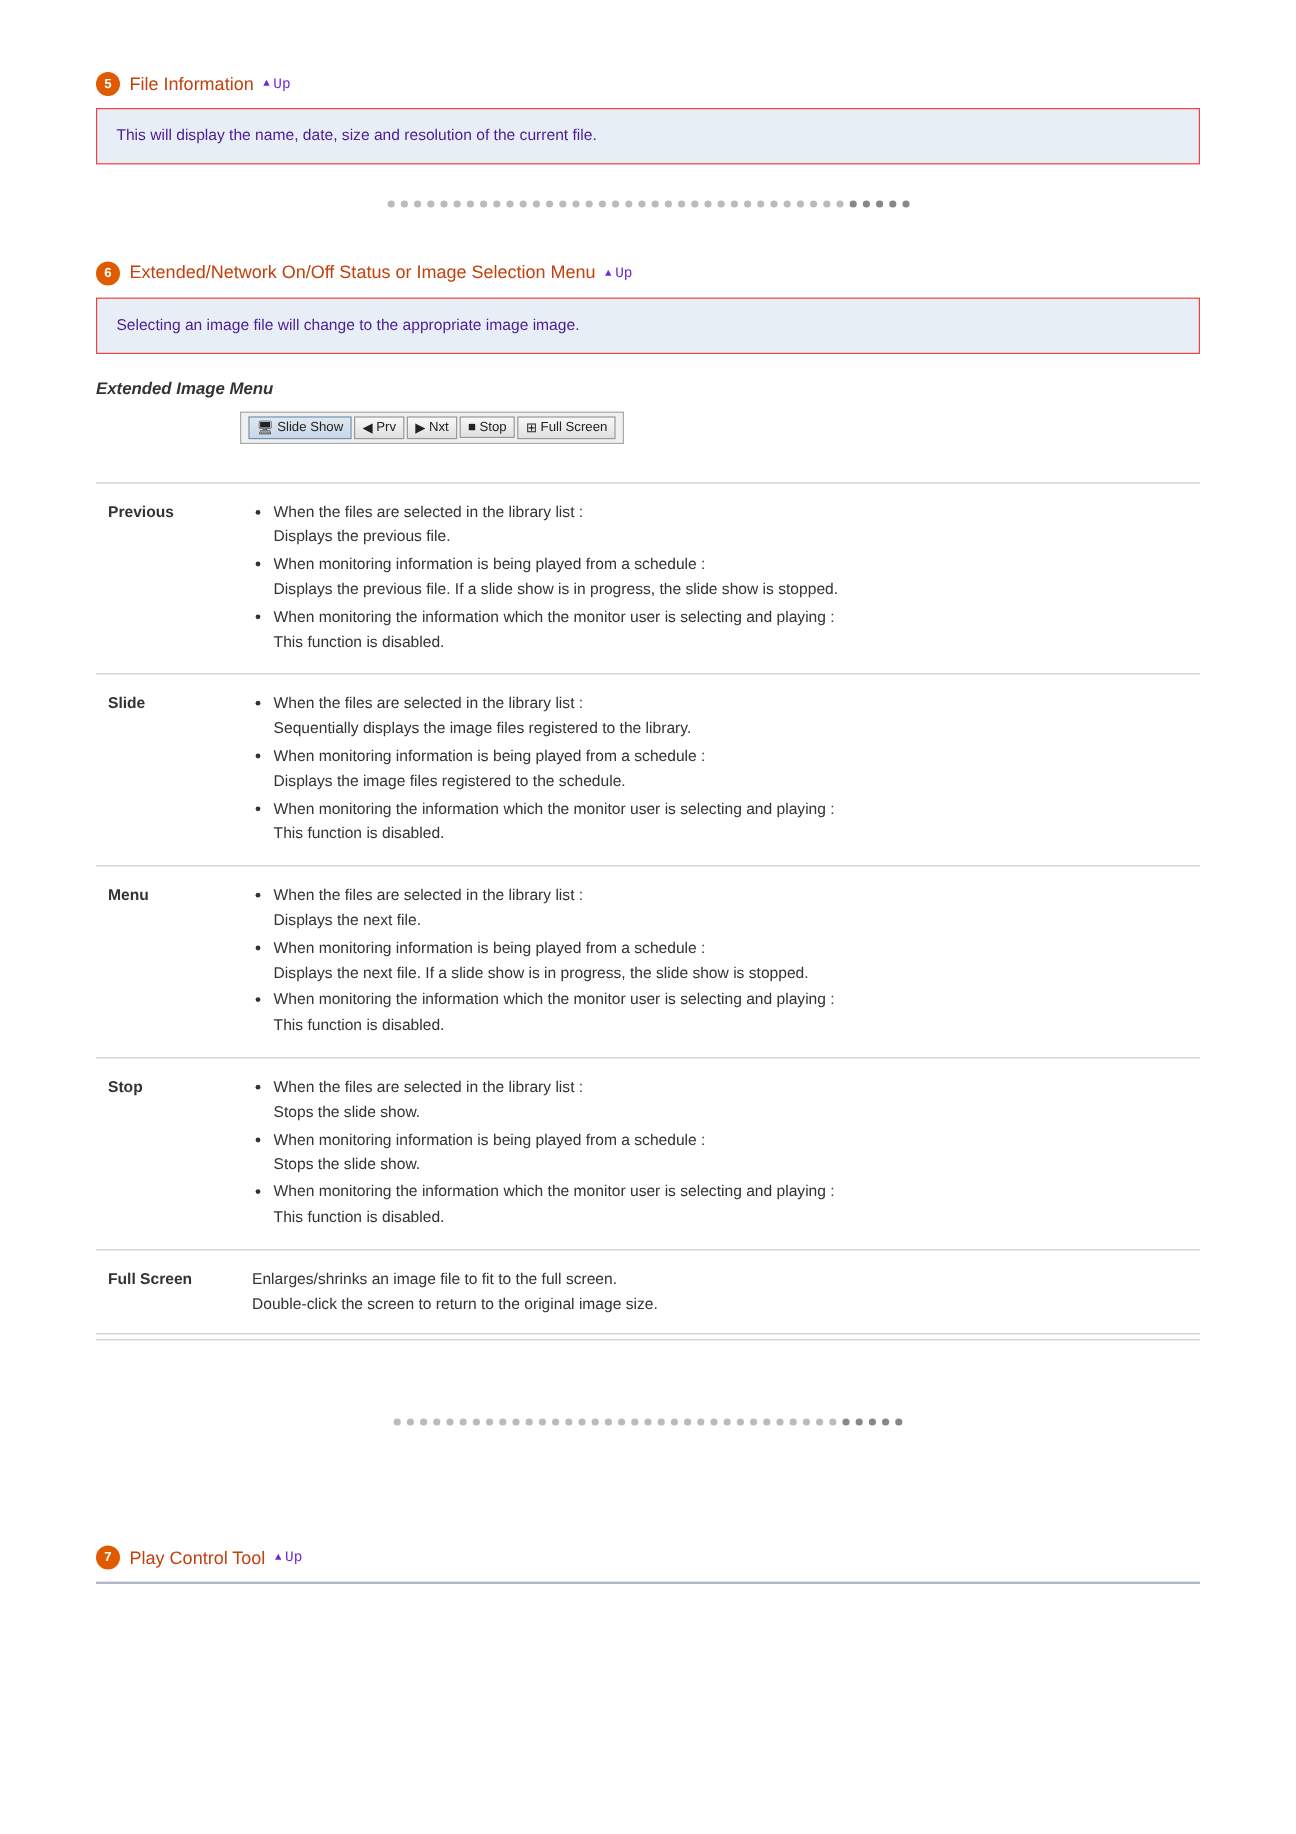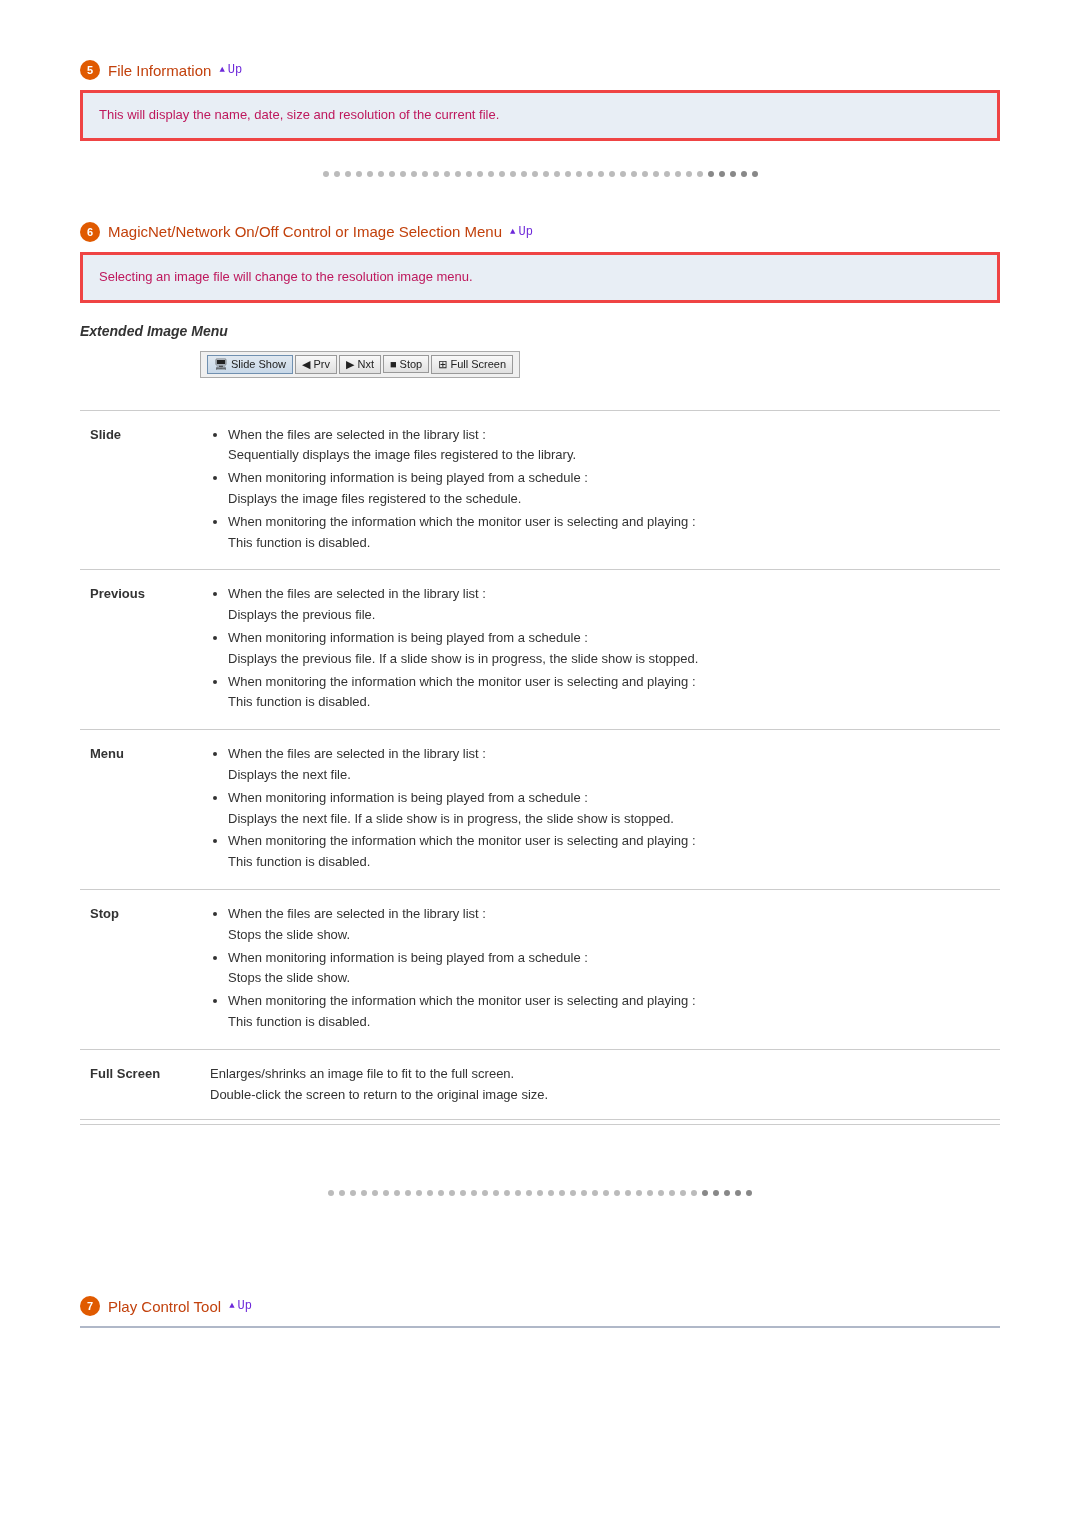--- a/index.html
+++ b/index.html
@@ -51,26 +51,26 @@
       font-family: Liberation Mono, monospace;
     }
 
     .up-link::before {
       content: '▲';
       font-size: 9px;
     }
 
     .info-box {
       background: #e8eef5;
-      border: 3px solid #ef4444;
+      border: 1px solid #ef4444;
       padding: 12px 16px;
       margin-bottom: 20px;
       line-height: 1.6;
       font-size: 13px;
-      color: #be185d;
+      color: #4c1d95;
     }
 
     .dots-divider {
       display: flex;
       align-items: center;
       justify-content: center;
       gap: 5px;
       margin: 30px 0;
     }
 
@@ -225,26 +225,26 @@
   <div class="dot darker"></div>
   <div class="dot darker"></div>
   <div class="dot darker"></div>
 </div>
 
 <br>
 
 
 <div class="section-header">
   <div class="section-number">6</div>
-  <span class="section-title">MagicNet/Network On/Off Control or Image Selection Menu</span>
+  <span class="section-title">Extended/Network On/Off Status or Image Selection Menu</span>
   <a class="up-link">Up</a>
 </div>
 
 <div class="info-box">
-  <div>Selecting an image file will change to the resolution image menu.</div>
+  <div>Selecting an image file will change to the appropriate image image.</div>
 </div>
 
 <div class="subsection-title">Extended Image Menu</div>
 
 
 <div style="margin-left: 120px; margin-bottom: 16px;">
   <div class="toolbar-mockup">
     <div class="toolbar-btn active">
       <span class="toolbar-icon">🖥</span>
       <span>Slide Show</span>
@@ -266,41 +266,41 @@
       <span>Full Screen</span>
     </div>
   </div>
 </div>
 
 
 <table class="feature-table">
   <tbody>
 
     <tr>
+      <td><strong>Previous</strong></td>
+      <td>
+        <ul>
+          <li>When the files are selected in the library list :<br>
+          Displays the previous file.</li>
+          <li>When monitoring information is being played from a schedule :<br>
+          Displays the previous file. If a slide show is in progress, the slide show is stopped.</li>
+          <li>When monitoring the information which the monitor user is selecting and playing :<br>
+          This function is disabled.</li>
+        </ul>
+      </td>
+    </tr>
+
+    <tr>
       <td><strong>Slide</strong></td>
       <td>
         <ul>
           <li>When the files are selected in the library list :<br>
           Sequentially displays the image files registered to the library.</li>
           <li>When monitoring information is being played from a schedule :<br>
           Displays the image files registered to the schedule.</li>
-          <li>When monitoring the information which the monitor user is selecting and playing :<br>
-          This function is disabled.</li>
-        </ul>
-      </td>
-    </tr>
-
-    <tr>
-      <td><strong>Previous</strong></td>
-      <td>
-        <ul>
-          <li>When the files are selected in the library list :<br>
-          Displays the previous file.</li>
-          <li>When monitoring information is being played from a schedule :<br>
-          Displays the previous file. If a slide show is in progress, the slide show is stopped.</li>
           <li>When monitoring the information which the monitor user is selecting and playing :<br>
           This function is disabled.</li>
         </ul>
       </td>
     </tr>
 
     <tr>
       <td><strong>Menu</strong></td>
       <td>
         <ul>

